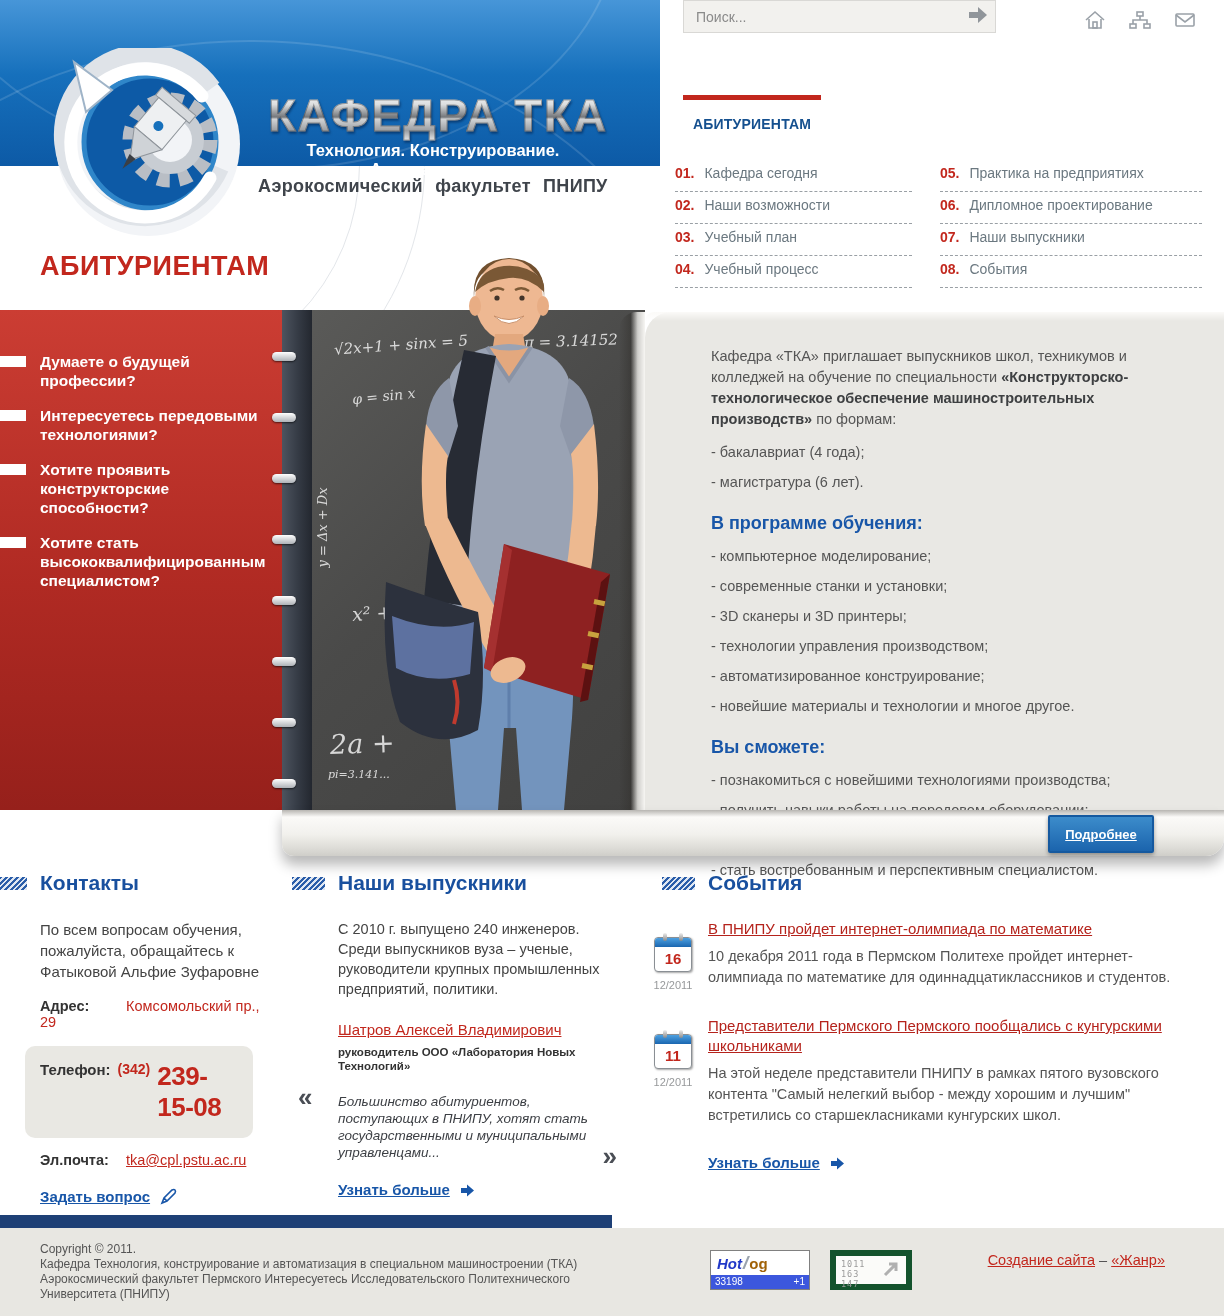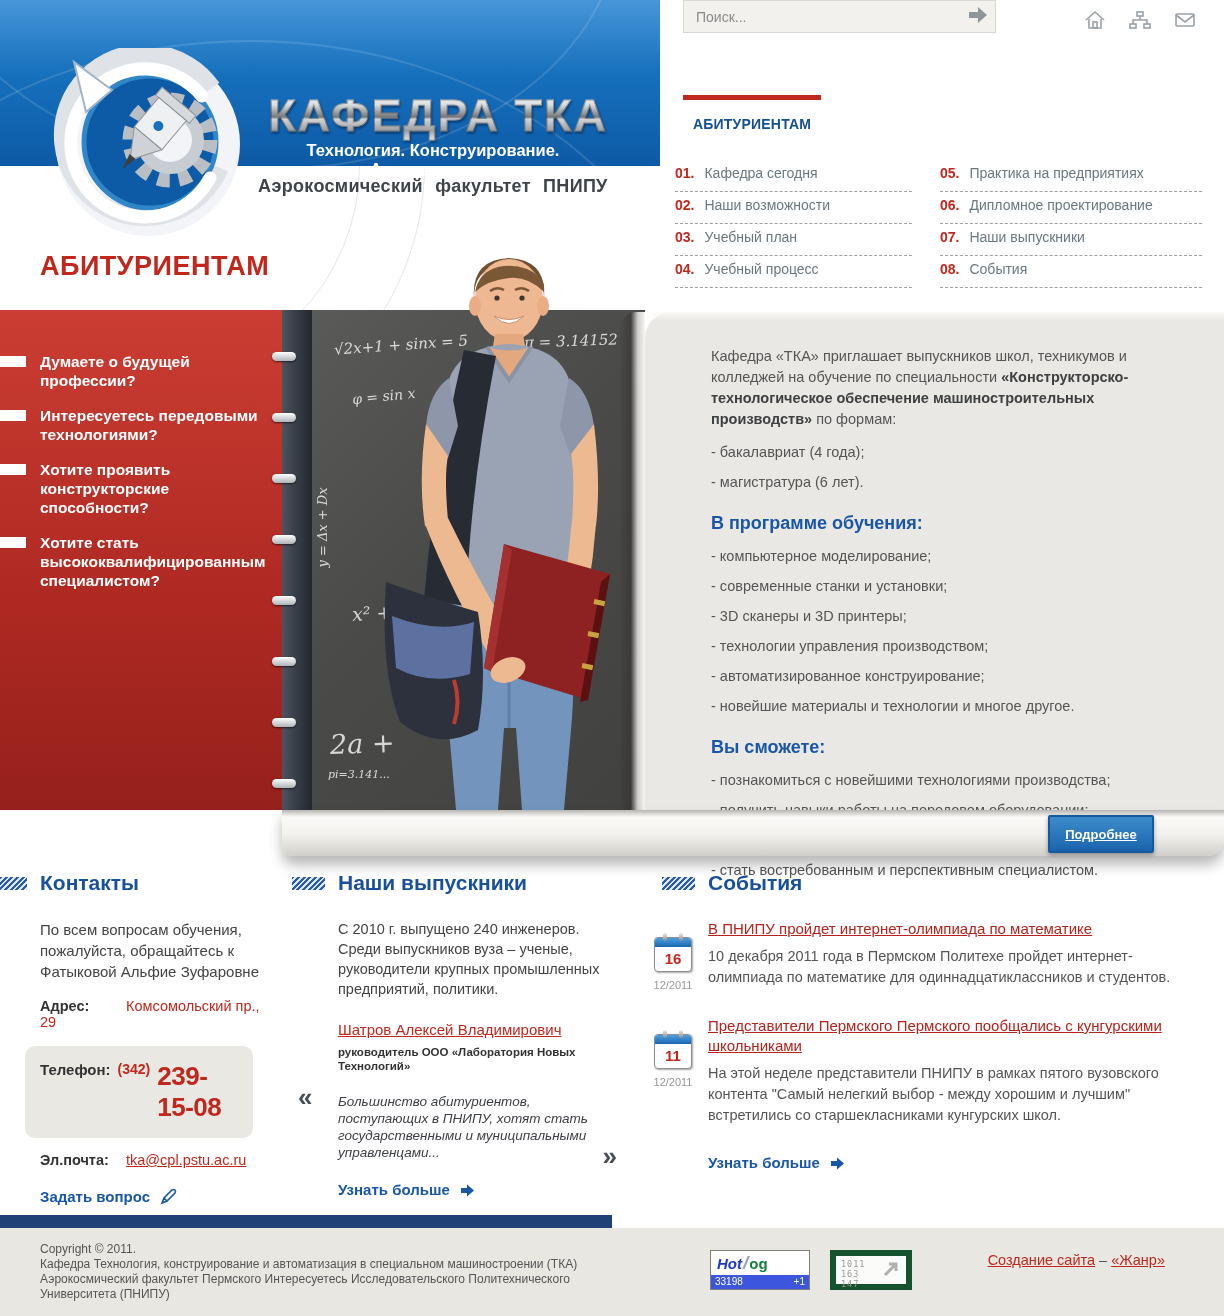--- a/index.html
+++ b/index.html
@@ -120,21 +120,21 @@
   .col-contacts p { font-size:15px; line-height:21px; color:#444; margin-bottom:16px; }
   .crow { margin:12px 0; font-size:14.5px; }
   .crow .lbl { font-weight:bold; color:#333; display:inline-block; width:82px; }
   .red-val { color:#c2271d; }
   .phone-box { margin:16px 0 14px -15px; background:#e9e8e3; border-radius:10px;
     padding:15px 12px 15px 15px; display:flex; align-items:flex-start; gap:7px; width:228px; }
   .phone-box .lbl { font-weight:bold; color:#333; font-size:15px; }
   .phone-code { color:#c2271d; font-weight:bold; font-size:14px; }
   .phone-num { color:#c2271d; font-weight:bold; font-size:26px; letter-spacing:-.5px; }
   a.red-link { color:#c2271d; text-decoration:underline; cursor:pointer; }
-  a.blue-link { color:#1856a8; font-weight:bold; font-size:15px; 
+  a.blue-link { color:#1856a8; font-weight:bold; font-size:15px; text-decoration:underline;
     cursor:pointer; display:inline-flex; align-items:center; gap:10px; }
   .ask-row, .more-row { margin-top:20px; }
 
   .col-alumni p.intro { font-size:14.5px; line-height:20px; margin-bottom:22px; }
   .person a { font-size:15px; }
   .person-role { font-weight:bold; font-size:11.5px; color:#333; margin-top:7px; line-height:14px; }
   .quote { position:relative; margin-top:20px; font-style:italic; font-size:13.5px;
     line-height:17px; color:#3c3f44; }
   .q-mark { position:absolute; font-style:normal; font-weight:bold; font-size:26px; color:#4a4e55; }
   .q-open { left:-40px; top:-4px; }
@@ -159,21 +159,21 @@
 
   
   .footer-bar { width:612px; height:13px; background:#1e4076; }
   .footer { position:relative; height:88px; background:#e8e7e2; }
   .copy { position:absolute; left:40px; top:14px; color:#555; font-size:12px; line-height:15px; }
   .hotlog { position:absolute; left:710px; top:22px; width:100px; height:40px; background:#fff;
     border:1px solid #808080; cursor:pointer; }
   .hl-top { height:24px; display:flex; align-items:center; padding-left:6px; font-weight:bold; font-size:15px; }
   .hl-hot { color:#2038c8; font-style:italic; }
   .hl-slash { color:#9aa3ad; font-size:19px; margin:0 1px; font-style:italic; }
-  .hl-og { color:#15803d; }
+  .hl-og { color:#a16207; }
   .hl-bar { height:14px; background:#3c57dd; color:#fff; font-size:10px; display:flex;
     justify-content:space-between; padding:1px 4px 8px; }
   .counter2 { position:absolute; left:830px; top:22px; width:82px; height:40px; cursor:pointer;
     border:6px solid #14532d; background:#fbfbf9; padding:3px 5px; display:flex; justify-content:space-between; }
   .c2-digits { font-family:"DejaVu Sans Mono",monospace; font-size:8.5px; line-height:10px;
     color:#9a9a9a; letter-spacing:1px; }
   .credits { position:absolute; right:59px; top:24px; font-size:14.5px; color:#555; }
 </style>
 </head>
 <body>

